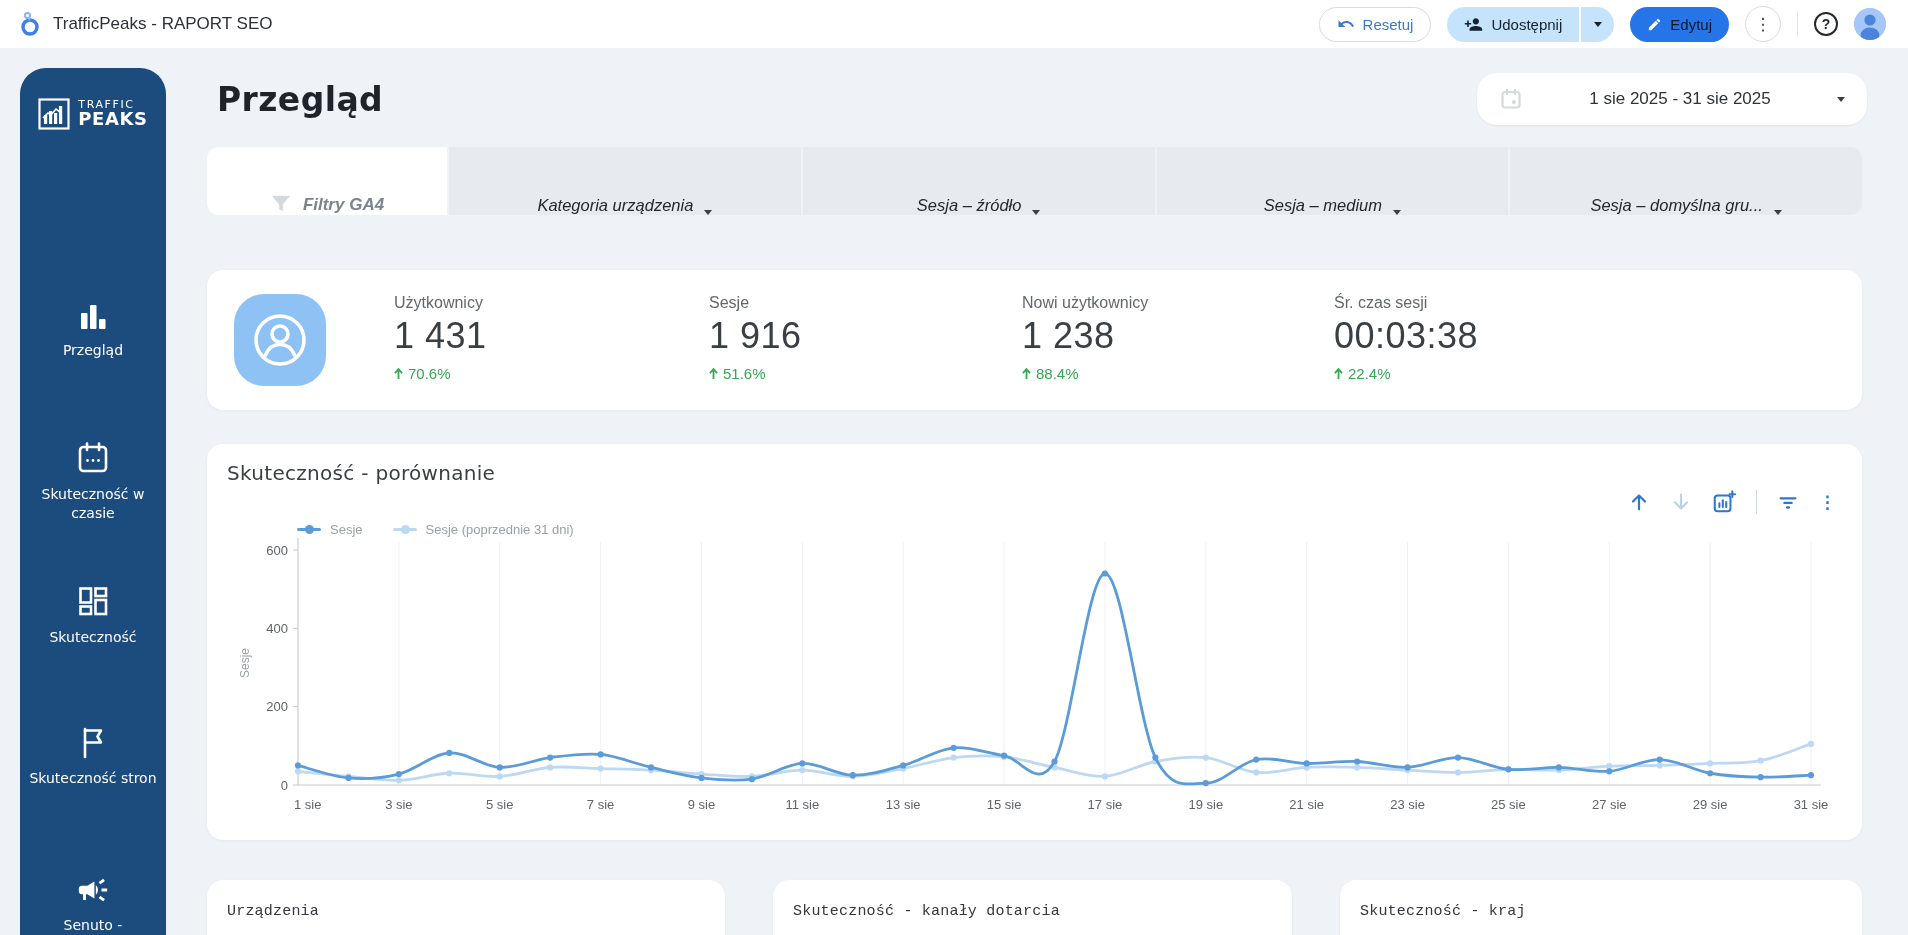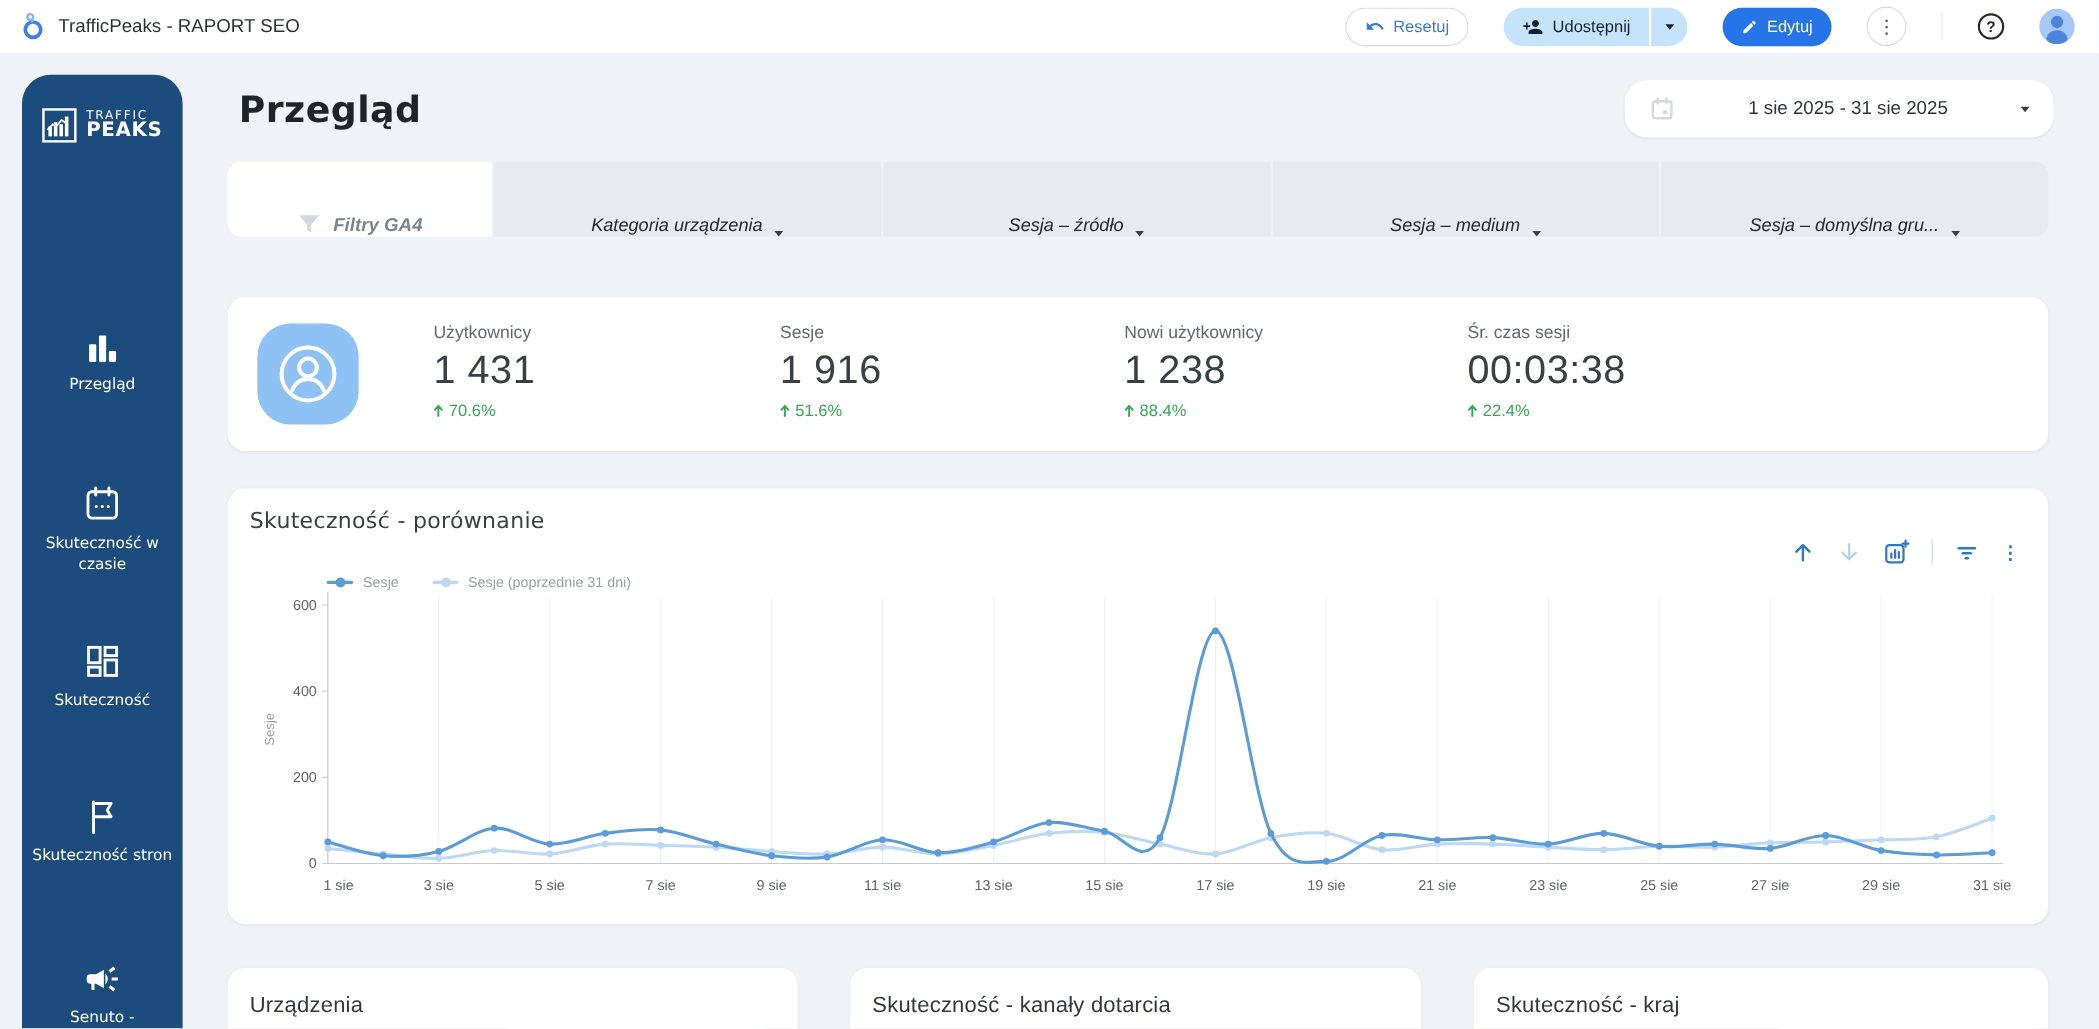--- a/index.html
+++ b/index.html
@@ -5,29 +5,29 @@
   html,body{margin:0;padding:0;background:#eef1f5;}
   *{box-sizing:border-box;}
   .screen{position:relative;width:1908px;height:935px;overflow:hidden;background:#eff2f6;
           font-family:"Liberation Sans",sans-serif;color:#202124;}
 
   
   .topbar{position:absolute;left:0;top:0;width:1908px;height:48px;background:#fff;
           display:flex;align-items:center;padding:0 22px 0 18px;z-index:6;justify-content:center;}
   .brand{display:flex;align-items:center;gap:11px;}
   .topbar-title{font-size:17px;font-weight:500;color:#2d3136;}
-  .topbar-actions{margin-left:auto;display:flex;align-items:center;gap:32px;}
+  .topbar-actions{margin-left:auto;display:flex;align-items:center;gap:16px;}
   .pill{display:flex;align-items:center;gap:8px;height:35px;border-radius:18px;
         font-size:15px;font-weight:500;cursor:pointer;border:none;padding:0 17px;}
   .btn-reset{background:#fff;border:1px solid #d8dbdf;color:#3a78d2;}
   .share-wrap{display:flex;align-items:center;}
   .btn-share{background:#c6e3fc;color:#15222f;border-radius:18px 0 0 18px;}
   .btn-share-caret{width:33px;height:35px;background:#c6e3fc;border-radius:0 18px 18px 0;
         margin-left:2px;display:flex;align-items:center;justify-content:center;cursor:pointer;color:#15222f;}
-  .btn-edit{background:#2575e8;color:#fef9c3;}
+  .btn-edit{background:#2575e8;color:#0f172a;}
   .btn-kebab{width:36px;height:36px;border:1px solid #d8dbdf;border-radius:50%;background:#fff;
         display:flex;align-items:center;justify-content:center;font-size:17px;color:#3c4043;cursor:pointer;}
   .topbar-divider{width:1px;height:26px;background:#e3e6e9;}
   .btn-help{width:24px;height:24px;border:2.2px solid #24282d;border-radius:50%;
         display:flex;align-items:center;justify-content:center;font-size:14px;font-weight:700;color:#24282d;cursor:pointer;}
   .avatar{width:32px;height:32px;border-radius:50%;background:#a6c7f7;overflow:hidden;
         display:flex;align-items:flex-end;justify-content:center;cursor:pointer;}
   .caret{width:0;height:0;border-left:5px solid transparent;border-right:5px solid transparent;
         border-top:6px solid currentColor;display:inline-block;}
   .caret.sm{border-left-width:4.5px;border-right-width:4.5px;border-top-width:5.5px;}
@@ -82,21 +82,21 @@
   .legend-item{display:flex;gap:9px;align-items:center;font-size:13px;color:#9aa0a6;}
   .legend-marker{width:24px;height:3.5px;border-radius:2px;position:relative;}
   .legend-marker::after{content:"";position:absolute;left:8px;top:-2.8px;width:9px;height:9px;border-radius:50%;background:inherit;}
   .ylabel{position:absolute;left:23px;top:212px;transform:rotate(-90deg);transform-origin:center;
         font-size:12px;color:#9aa0a6;}
   #chart-svg{position:absolute;left:0;top:0;}
   .tick{font-family:"Liberation Sans",sans-serif;font-size:13px;fill:#5f6368;}
 
   
   .bottomcard{position:absolute;top:880px;height:120px;}
-  .bottom-title{margin:23px 0 12px 20px;font-family:Liberation Sans, sans-serif;font-size:20px;
+  .bottom-title{margin:23px 0 12px 20px;font-family:Liberation Mono, monospace;font-size:15px;
         font-weight:500;letter-spacing:.2px;color:#33373d;}
   .bc1{left:207px;width:518px;} .bc2{left:773px;width:519px;} .bc3{left:1340px;width:522px;}
 </style>
 </head>
 <body>
 
 <div class="screen">
 
   <header class="topbar">
     <div class="brand">

